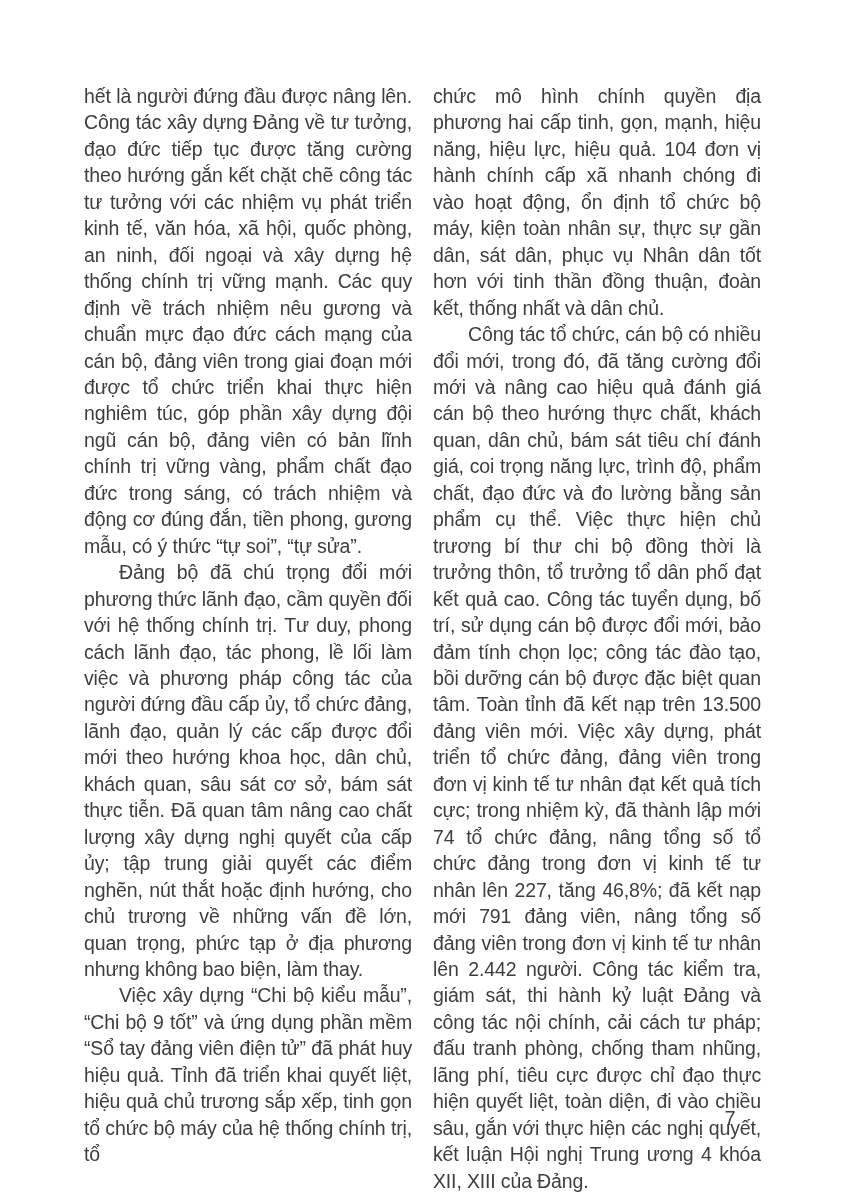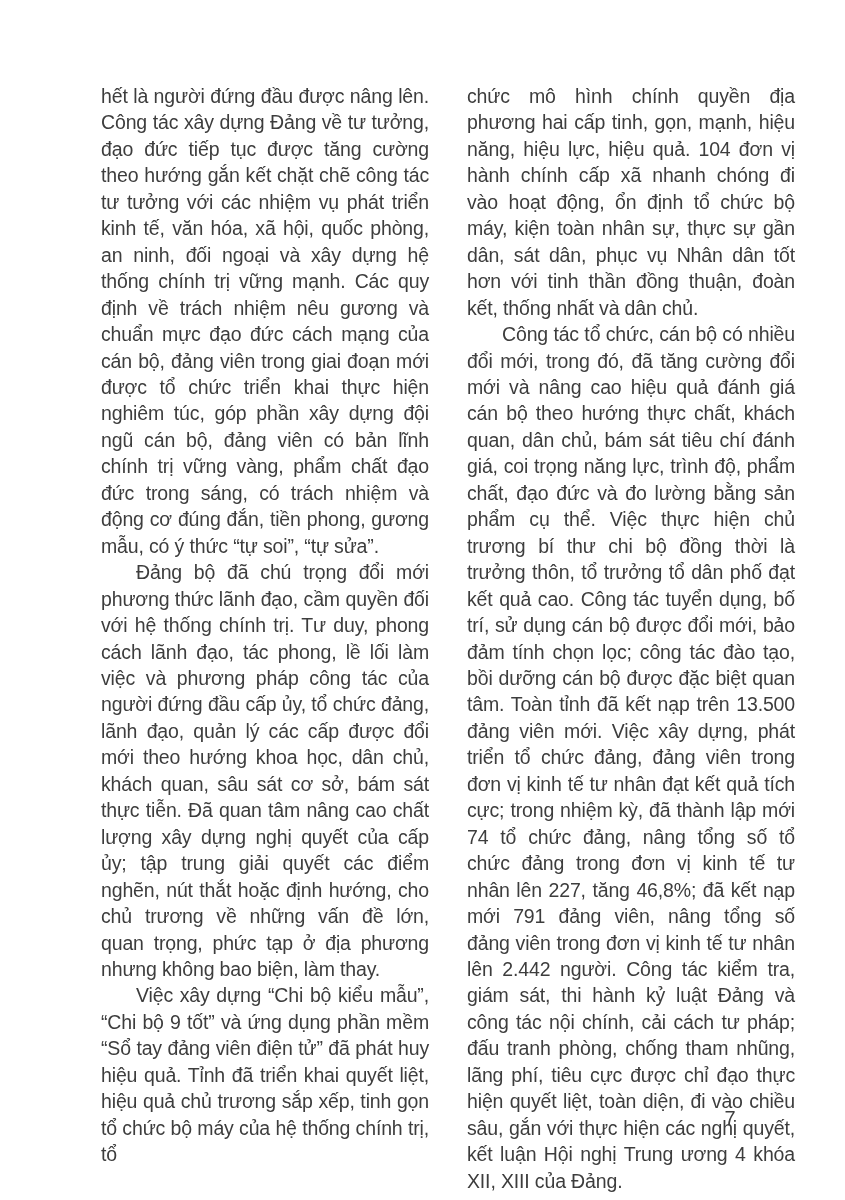--- a/index.html
+++ b/index.html
@@ -23,21 +23,20 @@
     position: absolute;
     left: 84px;
     top: 83px;
     width: 678px;
     display: flex;
     gap: 21px;
   }
   .col {
     width: 328px;
     flex: 0 0 328px;
-    margin-left: 17px;
   }
   .col p {
     margin: 0;
     font-size: 19.5px;
     line-height: 26.45px;
     color: #3d3d3d;
     text-align: justify;
     letter-spacing: -0.15px;
   }
   .col p.indent {

